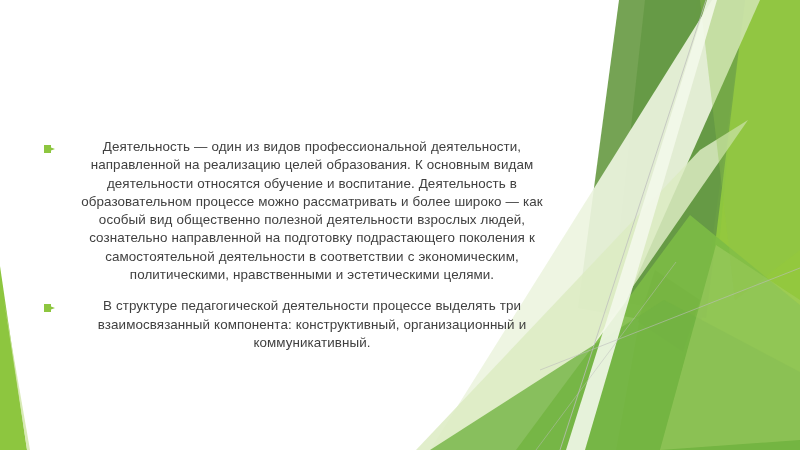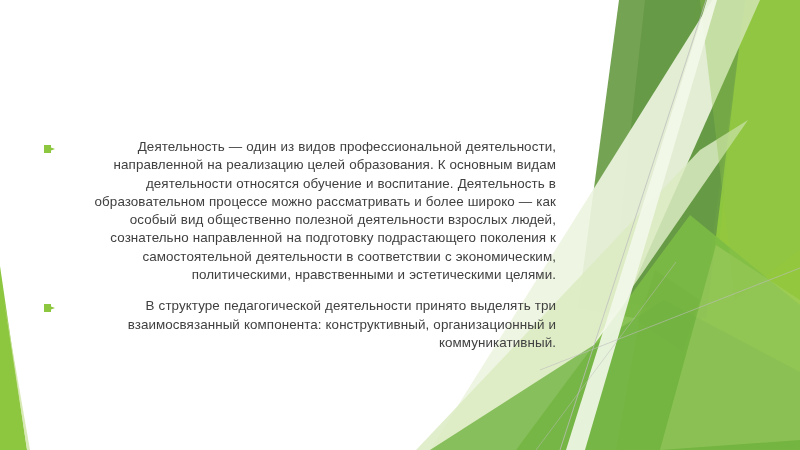--- a/index.html
+++ b/index.html
@@ -47,21 +47,21 @@
     padding-top: 7px;
     line-height: 0;
   }
 
   .bullet-text {
     flex: 1 1 auto;
     font-size: 13.4px;
     line-height: 18.3px;
     color: #404040;
     letter-spacing: 0.08px;
-    text-align: right;
+    text-align: center;
     word-spacing: 0.2px;
   }
 </style>
 </head>
 <body>
 
 <div id="slide">
 
   <svg class="deco-layer" viewBox="0 0 800 450" preserveAspectRatio="none" aria-hidden="true">
 
@@ -104,18 +104,18 @@
       </span>
       <span class="bullet-text">Деятельность — один из видов профессиональной деятельности, направленной на реализацию целей образования. К основным видам деятельности относятся обучение и воспитание. Деятельность в образовательном процессе можно рассматривать и более широко — как особый вид общественно полезной деятельности взрослых людей, сознательно направленной на подготовку подрастающего поколения к самостоятельной деятельности в соответствии с экономическим, политическими, нравственными и эстетическими целями.</span>
     </div>
 
     <div class="bullet-row">
       <span class="bullet-marker">
         <svg width="11" height="8" viewBox="0 0 11 8" aria-hidden="true">
           <polygon points="0,0 7,0 7,2.4 11,4 7,5.6 7,8 0,8" fill="#8DC63F"></polygon>
         </svg>
       </span>
-      <span class="bullet-text">В структуре педагогической деятельности принято выделять три взаимосвязанный компонента: конструктивный, организационный и коммуникативный.</span>
+      <span class="bullet-text">В структуре педагогической деятельности процессе выделять три взаимосвязанный компонента: конструктивный, организационный и коммуникативный.</span>
     </div>
 
   </div>
 
 </div>
 
 </body></html>

